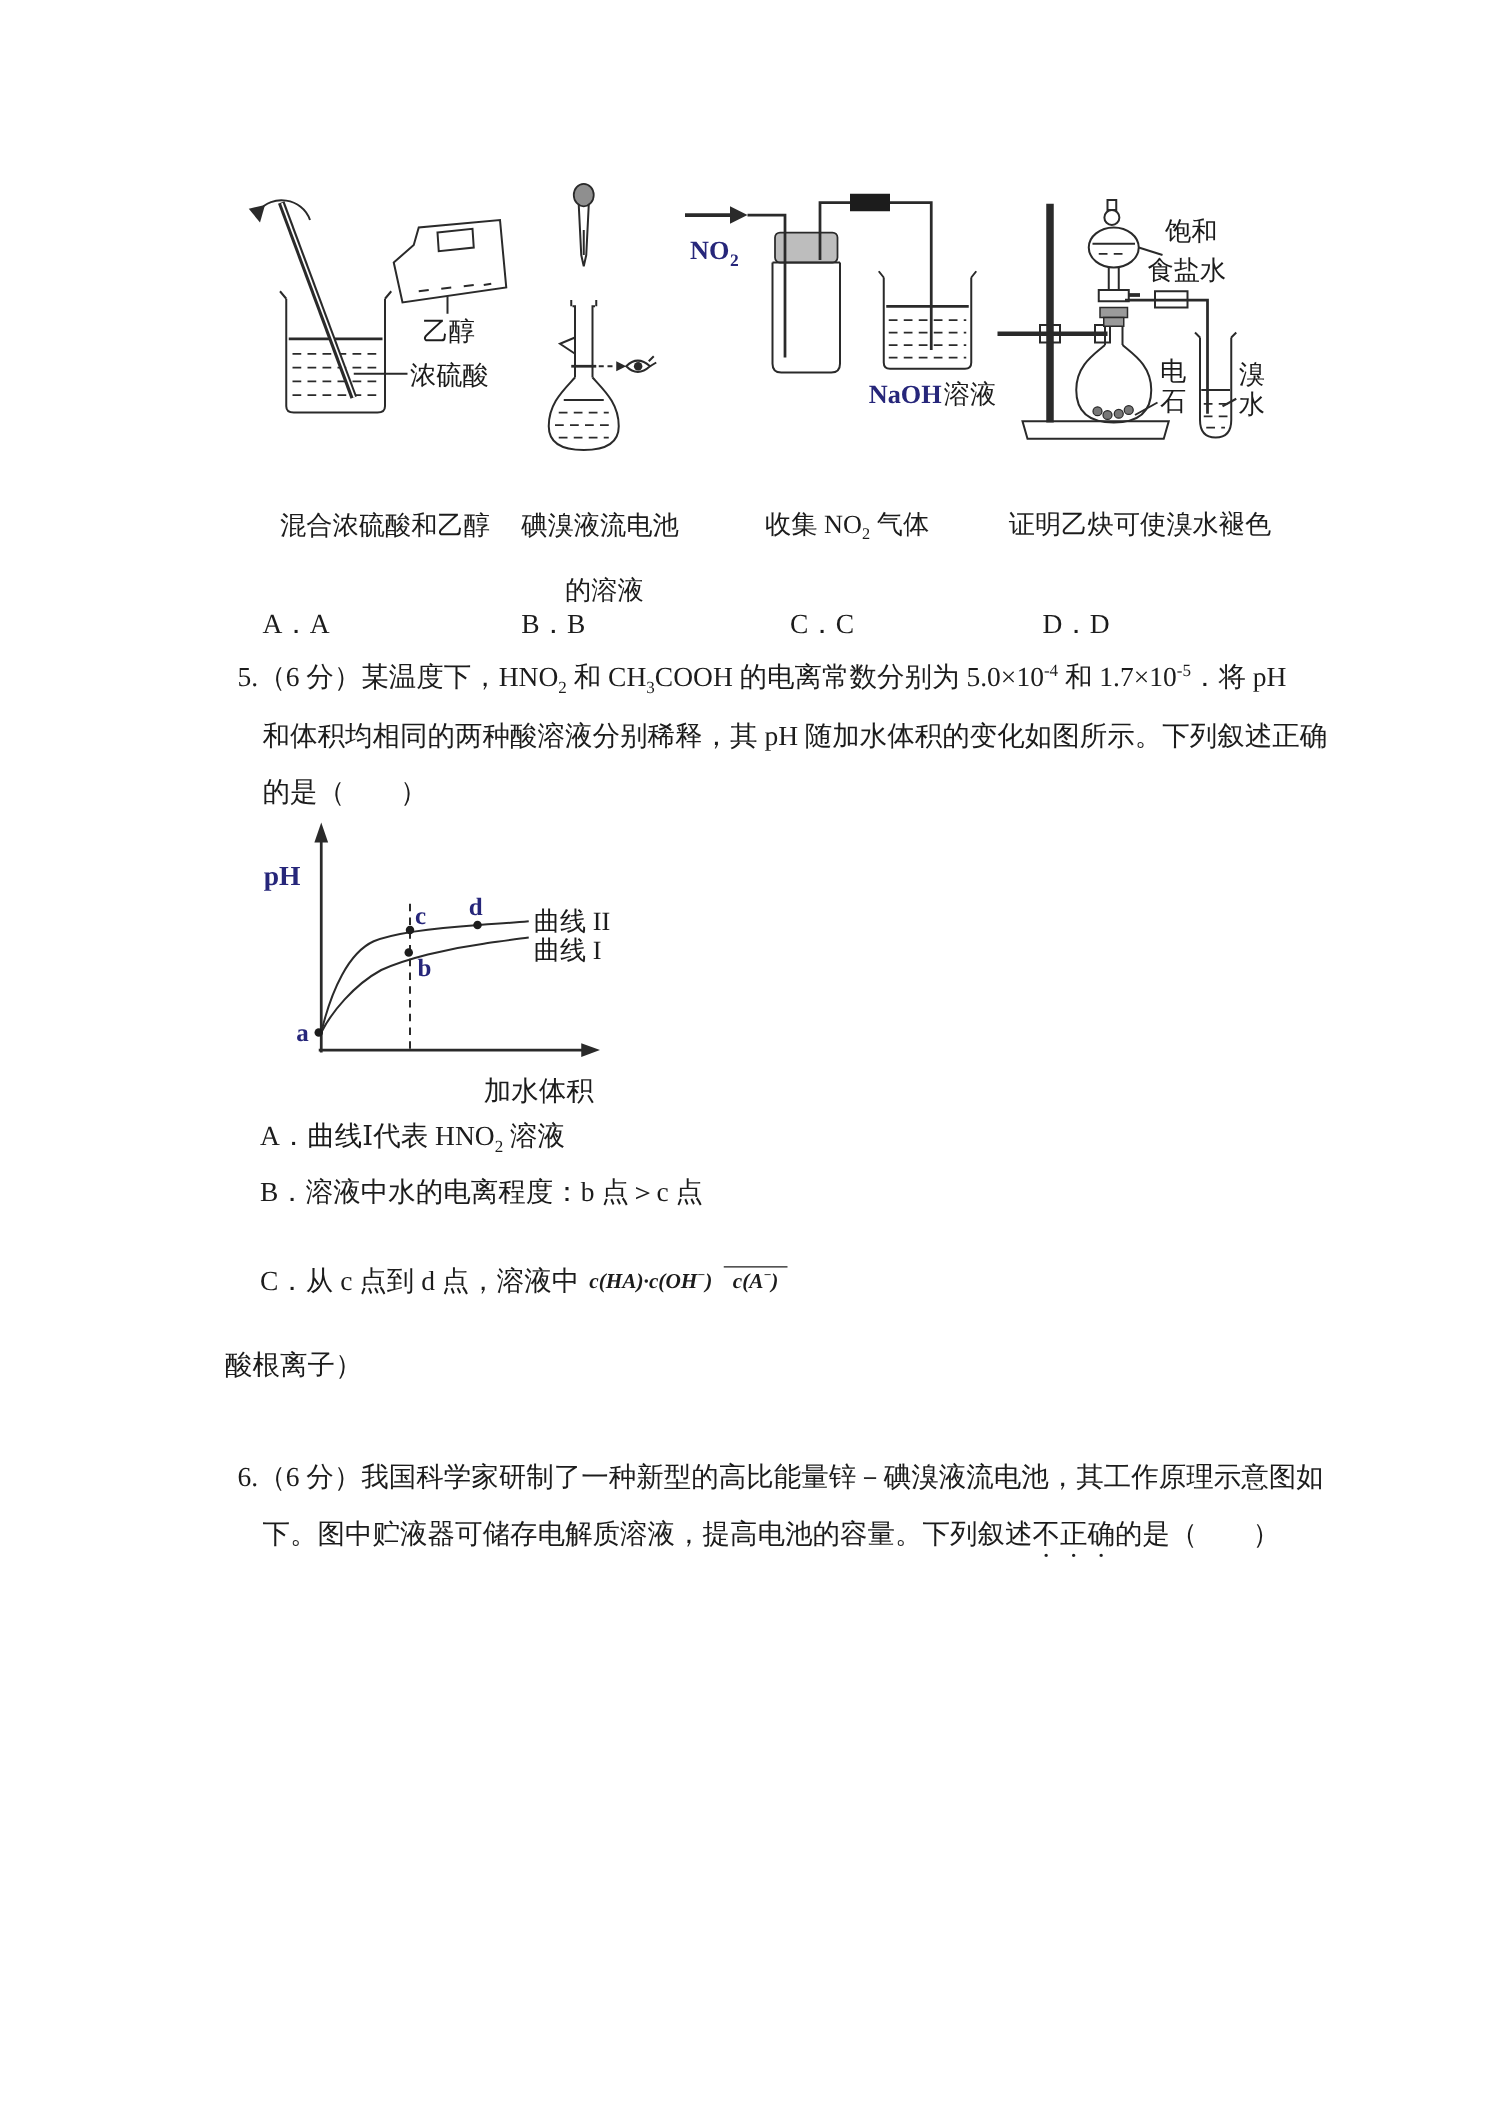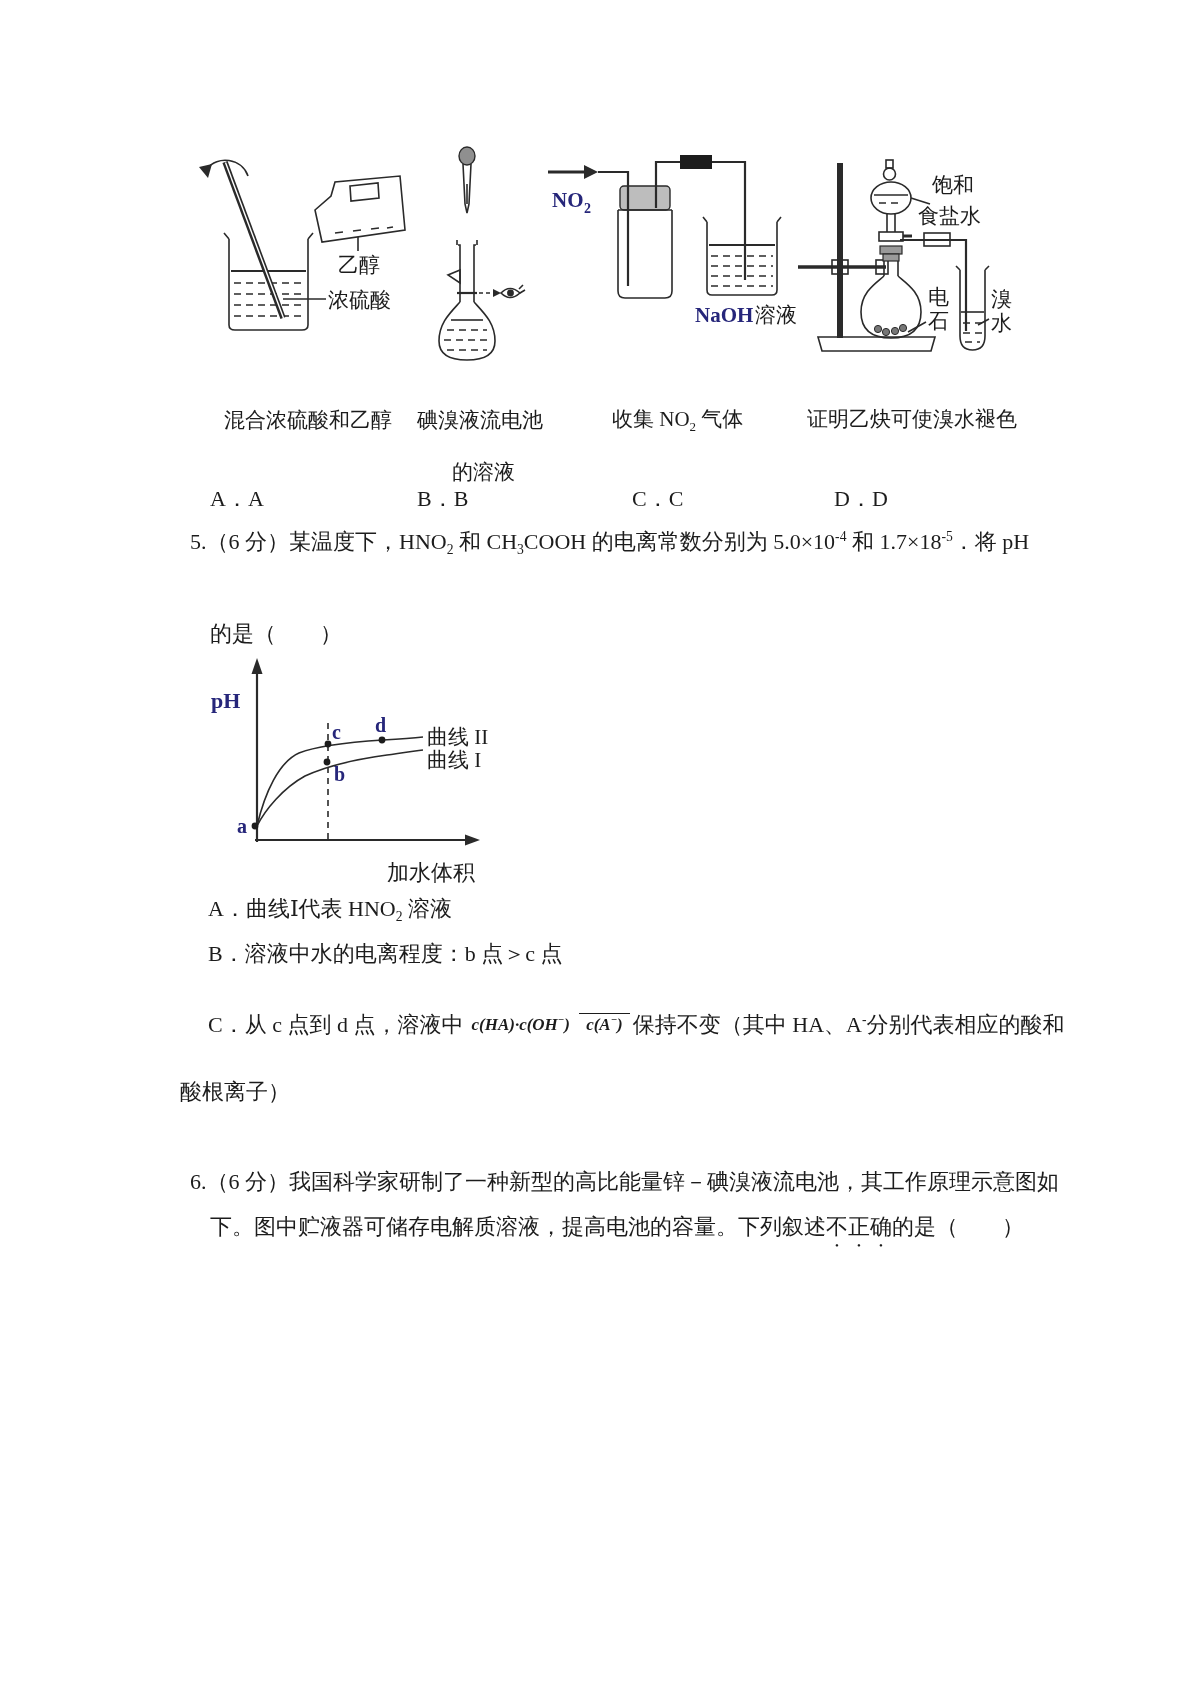--- a/index.html
+++ b/index.html
@@ -134,21 +134,22 @@
   <div class="caption" style="left:417px;top:386px">碘溴液流电池</div>
   <div class="caption" style="left:452px;top:438px">的溶液</div>
   <div class="caption" style="left:612px;top:385px"><span>收集 NO</span><sub>2</sub><span> 气体</span></div>
   <div class="caption" style="left:807px;top:385px">证明乙炔可使溴水褪色</div>
 
   <span class="choice" style="left:210px">A．A</span>
   <span class="choice" style="left:417px">B．B</span>
   <span class="choice" style="left:632px">C．C</span>
   <span class="choice" style="left:834px">D．D</span>
 
-  <div class="t" style="left:190px;top:528px"><span>5.（6 分）某温度下，HNO</span><sub>2</sub><span> 和 CH</span><sub>3</sub><span>COOH 的电离常数分别为 5.0×10</span><sup>-4</sup><span> 和 1.7×18</span><sup>-5</sup><span>．将 pH</span></div>
+  <div class="t" style="left:190px;top:528px"><span>5.（6 分）某温度下，HNO</span><sub>2</sub><span> 和 CH</span><sub>3</sub><span>COOH 的电离常数分别为 5.0×10</span><sup>-4</sup><span> 和 1.7×10</span><sup>-5</sup><span>．将 pH</span></div>
+  <div class="t" style="left:210px;top:575px">和体积均相同的两种酸溶液分别稀释，其 pH 随加水体积的变化如图所示。下列叙述正确</div>
   <div class="t" style="left:210px;top:620px">的是（　　）</div>
 
   <svg style="left:195px;top:650px" width="310" height="235" viewBox="0 0 310 235">
     <line class="ink2" x1="62" y1="192" x2="62" y2="20"></line>
     <polygon points="62,8 56.5,24 67.5,24" fill="#2a2a2a"></polygon>
     <line class="ink2" x1="60" y1="190" x2="272" y2="190"></line>
     <polygon points="285,190 270,184.5 270,195.5" fill="#2a2a2a"></polygon>
     <text x="16" y="58" font-size="22" font-weight="bold" fill="#26267a">pH</text>
     <text x="192" y="230" font-size="22" fill="#1c1c1c">加水体积</text>
     <line x1="133" y1="73" x2="133" y2="190" stroke="#2a2a2a" stroke-width="1.6" stroke-dasharray="6 5"></line>
@@ -168,20 +169,19 @@
 
   <div class="t" style="left:208px;top:895px"><span>A．曲线Ⅰ代表 HNO</span><sub>2</sub><span> 溶液</span></div>
   <div class="t" style="left:208px;top:940px">B．溶液中水的电离程度：b 点＞c 点</div>
 
   <div class="optc">
     <span>C．从 c 点到 d 点，溶液中</span>
     <span class="frac">
       <span class="num"><span>c(HA)·c(OH</span><sup>−</sup><span>)</span></span>
       <span class="den"><span>c(A</span><sup>−</sup><span>)</span></span>
     </span>
-    <span><span>保持不变（其中 HA、A</span><sup>-</sup><span>分别代表相应的酸和</span></span>
   </div>
   <div class="t" style="left:180px;top:1078px">酸根离子）</div>
 
   <div class="t" style="left:190px;top:1168px">6.（6 分）我国科学家研制了一种新型的高比能量锌－碘溴液流电池，其工作原理示意图如</div>
   <div class="t" style="left:210px;top:1213px"><span>下。图中贮液器可储存电解质溶液，提高电池的容量。下列叙述</span><span class="emph">不正确</span><span>的是（　　）</span></div>
 
 </div>
 
 </body></html>

